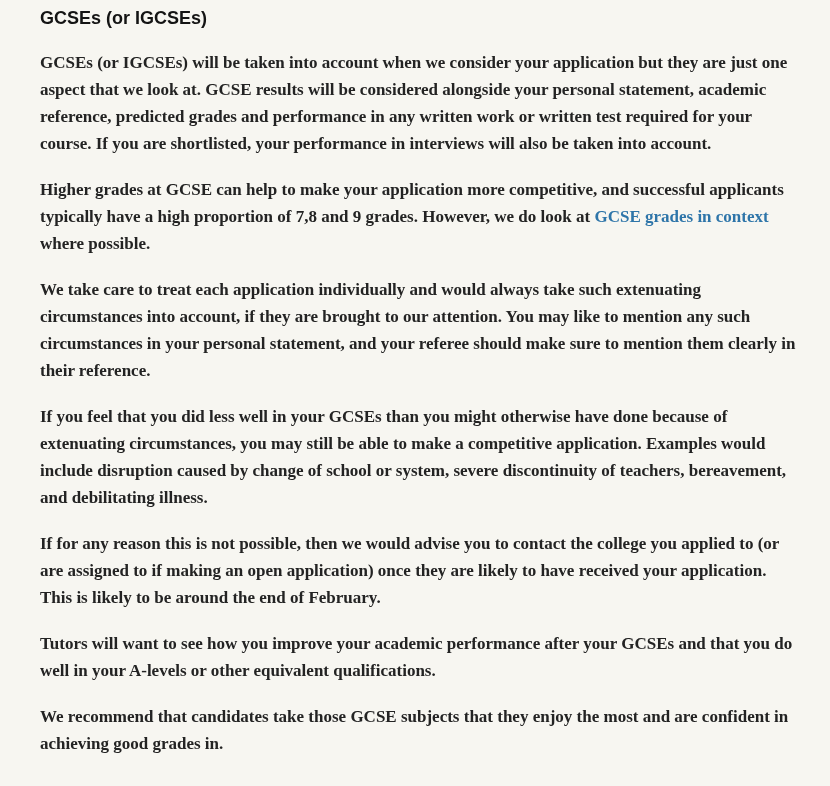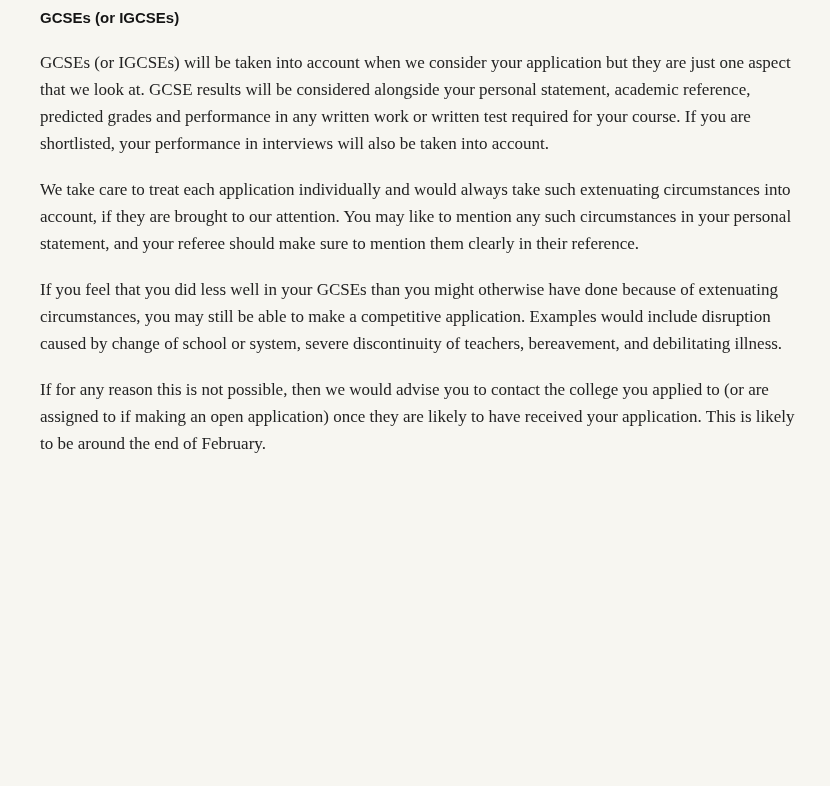--- a/index.html
+++ b/index.html
@@ -18,49 +18,52 @@
     height: 786px;
     background: var(--bg);
     overflow: hidden;
   }
   .article {
     padding: 8px 12px 0 40px;
   }
   .section-heading {
     margin: 0 0 21px 0;
     font-family: "Liberation Sans", sans-serif;
-    font-size: 15px;
+    font-size: 18px;
     line-height: 20px;
     font-weight: 700;
     color: var(--heading);
   }
   .body-paragraph {
     max-width: 778px;
     margin: 0 16px 19px 0;
     font-family: "Liberation Serif", "DejaVu Serif", serif;
     font-size: 17px;
     line-height: 27px;
-    font-weight: 400;
+    font-weight: 700;
     color: var(--text);
   }
   .inline-link {
     color: var(--link);
     text-decoration: none;
     cursor: pointer;
   }
 </style>
 </head>
 <body>
 
 <div class="article">
   <h3 class="section-heading">GCSEs (or IGCSEs)</h3>
 
   <p class="body-paragraph">GCSEs (or IGCSEs) will be taken into account when we consider your application but they are just one aspect that we look at. GCSE results will be considered alongside your personal statement, academic reference, predicted grades and performance in any written work or written test required for your course. If you are shortlisted, your performance in interviews will also be taken into account.</p>
 
+  <p class="body-paragraph"><span>Higher grades at GCSE can help to make your application more competitive, and successful applicants typically have a high proportion of 7,8 and 9 grades. However, we do look at </span><a class="inline-link">GCSE grades in context</a><span> where possible.</span></p>
 
   <p class="body-paragraph">We take care to treat each application individually and would always take such extenuating circumstances into account, if they are brought to our attention. You may like to mention any such circumstances in your personal statement, and your referee should make sure to mention them clearly in their reference.</p>
 
   <p class="body-paragraph">If you feel that you did less well in your GCSEs than you might otherwise have done because of extenuating circumstances, you may still be able to make a competitive application. Examples would include disruption caused by change of school or system, severe discontinuity of teachers, bereavement, and debilitating illness.</p>
 
   <p class="body-paragraph">If for any reason this is not possible, then we would advise you to contact the college you applied to (or are assigned to if making an open application) once they are likely to have received your application. This is likely to be around the end of February.</p>
 
+  <p class="body-paragraph">Tutors will want to see how you improve your academic performance after your GCSEs and that you do well in your A-levels or other equivalent qualifications.</p>
 
+  <p class="body-paragraph">We recommend that candidates take those GCSE subjects that they enjoy the most and are confident in achieving good grades in.</p>
 </div>
 
 </body></html>

